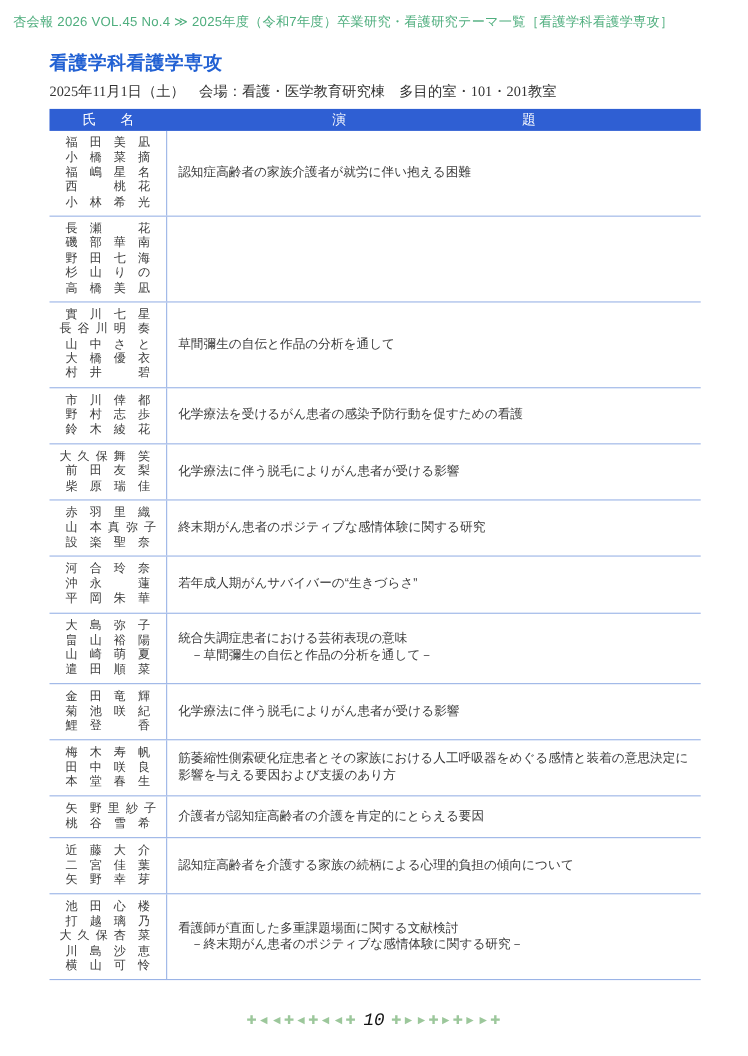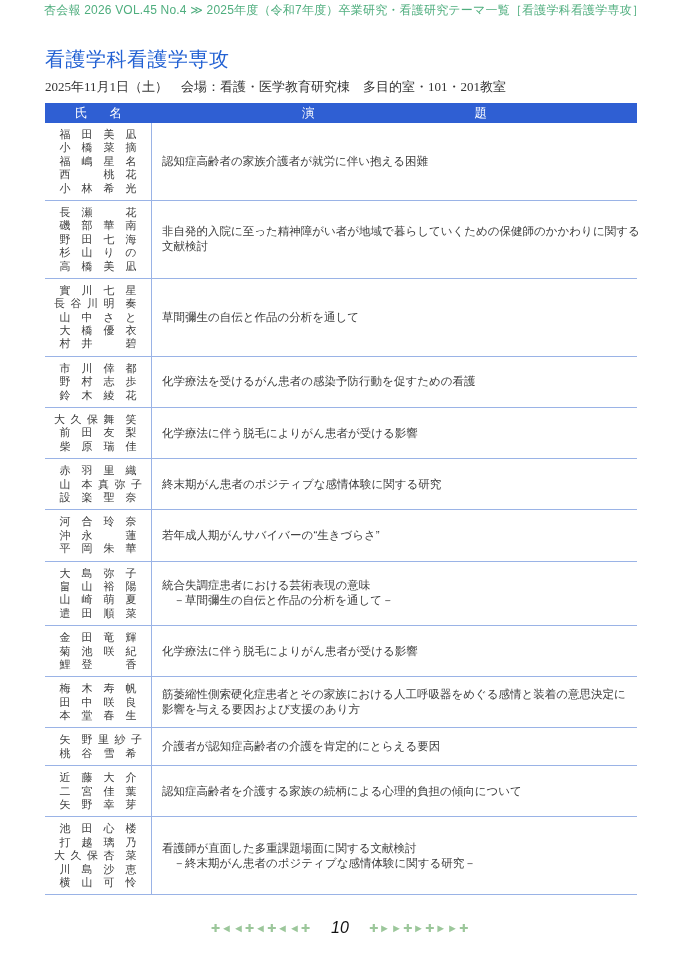--- a/index.html
+++ b/index.html
@@ -3,28 +3,27 @@
 <meta charset="utf-8">
 <style>
   html,body{margin:0;padding:0;}
   body{
     width:680px;height:960px;background:#ffffff;position:relative;
     font-family:"Liberation Sans","DejaVu Sans",sans-serif;
     color:var(--text,#3c3c3c);
     -webkit-font-smoothing:antialiased;
   }
   .breadcrumb{
-    position:absolute;top:2px;left:12px;
+    position:absolute;top:12px;left:12px;
     font-size:12px;letter-spacing:.2px;
     color:var(--breadcrumb-green,#4fae7e);
-    margin-left:32px;
   }
   .main{position:absolute;top:46px;left:45px;width:592px;}
   .page-title{
-    font-size:20px;font-weight:normal;
+    font-size:17px;font-weight:bold;
     color:var(--title-blue,#2261d3);
     letter-spacing:.5px;
   }
   .date-venue{font-size:13px;color:#333;margin-top:5px;font-family:Liberation Serif, serif;}
   .rtable{margin-top:7px;width:592px;}
   .thead{
     display:flex;align-items:center;height:20px;
     background:var(--header-blue,#2f5fd3);color:#ffffff;
     font-size:12.5px;
   }
@@ -54,22 +53,22 @@
   .title-cell div{white-space:nowrap;}
   .footer{
     position:absolute;top:919px;left:0;width:680px;
     display:flex;align-items:center;justify-content:center;
   }
   .orn{
     color:var(--ornament-green,#9cc79b);
     font-size:11px;letter-spacing:1px;line-height:16px;
   }
   .pageno{
-    font-family:Liberation Sans, sans-serif;
-    font-style:italic;font-size:16px;color:#111;margin:0 20px;
+    font-family:Liberation Mono, monospace;
+    font-style:italic;font-size:16px;color:#111;margin:0 6px;
   }
 </style>
 </head>
 <body style="--breadcrumb-green: #4fae7e; --title-blue: #2261d3; --header-blue: #2f5fd3; --row-line-blue: #9ab3e6; --ornament-green: #9cc79b; --text: #3c3c3c;">
 
 <div class="breadcrumb">杏会報 2026 VOL.45 No.4 ≫ 2025年度（令和7年度）卒業研究・看護研究テーマ一覧［看護学科看護学専攻］</div>
 
 <div class="main">
   <div class="page-title">看護学科看護学専攻</div>
   <div class="date-venue">2025年11月1日（土）　会場：看護・医学教育研究棟　多目的室・101・201教室</div>
@@ -147,24 +146,20 @@
               <span class="c3">り</span>
               <span class="c4">の</span>
             </div>
             <div class="name-line">
               <span class="c1">高</span>
               <span class="c2">橋</span>
               <span class="c3">美</span>
               <span class="c4">凪</span>
             </div>
           </div>
-          <div class="title-cell">
-            <div>非自発的入院に至った精神障がい者が地域で暮らしていくための保健師のかかわりに関する</div>
-            <div>文献検討</div>
-          </div>
         </div>
         <div class="row">
           <div class="name-cell">
             <div class="name-line">
               <span class="c1">實</span>
               <span class="c2">川</span>
               <span class="c3">七</span>
               <span class="c4">星</span>
             </div>
             <div class="name-line">

